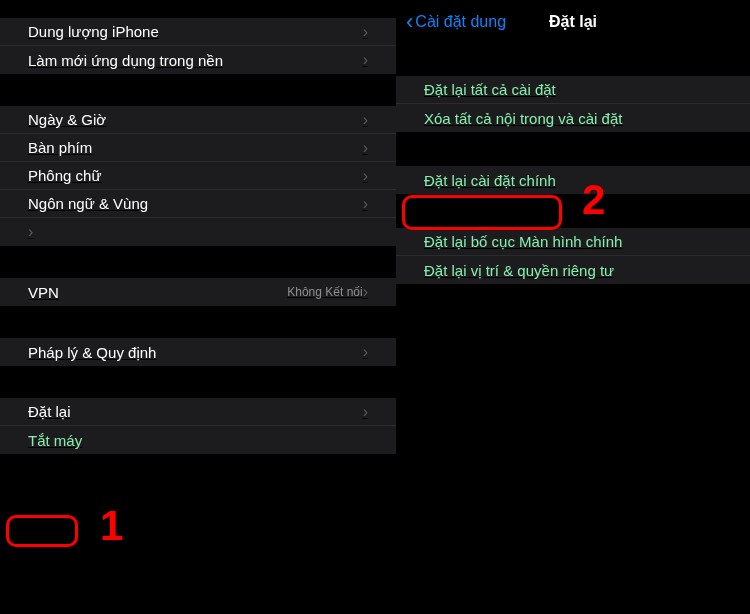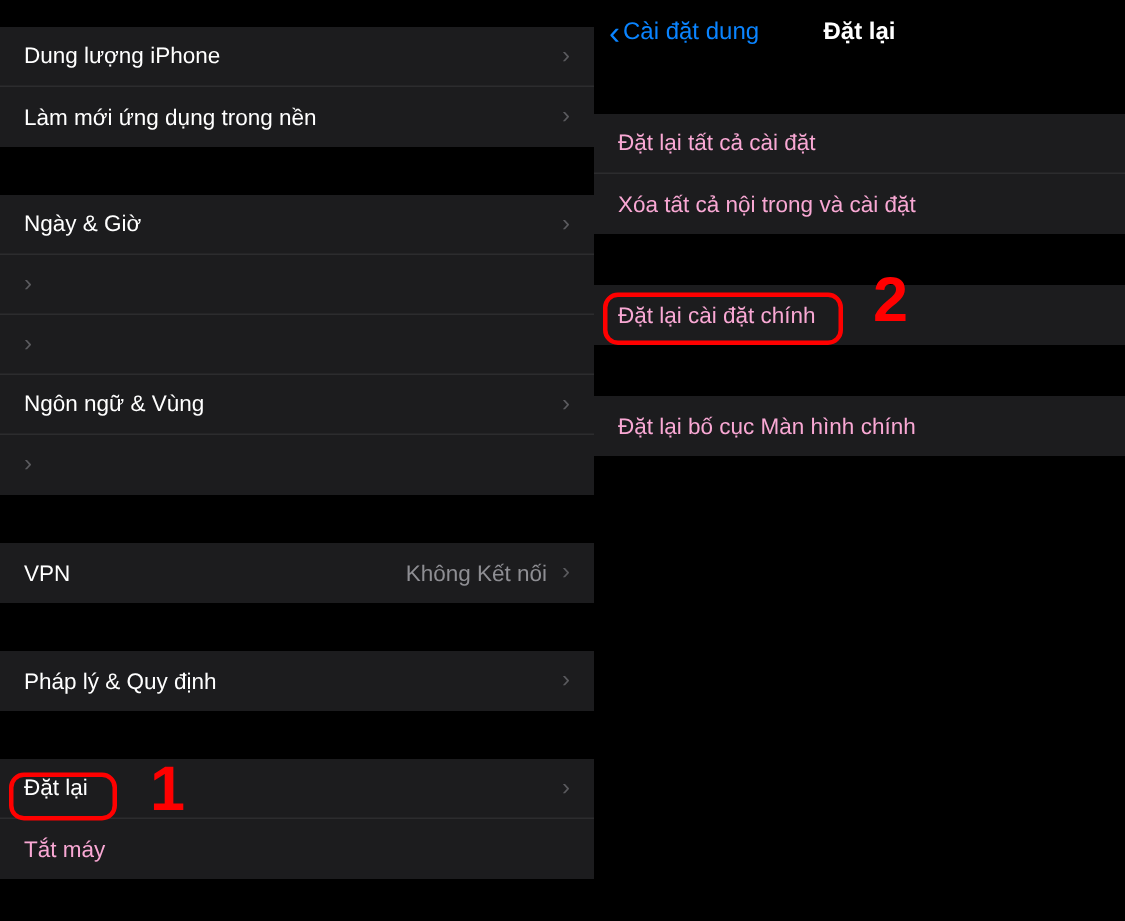--- a/index.html
+++ b/index.html
@@ -58,42 +58,42 @@
       background: #1c1c1e;
       margin-bottom: 32px;
     }
     .panel-right .group {
       margin-bottom: 34px;
     }
     .group.first {
       margin-top: 4px;
     }
     .row {
-      height: 40px;
+      height: 28px;
       display: flex;
       align-items: center;
-      padding: 0 16px;
+      padding: 0 28px;
       position: relative;
       border-bottom: 1px solid #2c2c2e;
+      text-decoration: underline;
     }
     .row:last-child {
       border-bottom: none;
     }
     .row-label {
       color: #ffffff;
       font-size: 15px;
       flex: 1;
     }
     .row-label.blue {
-      color: #f9a8d4;
+      color: #86efac;
     }
     .row-value {
       color: #8e8e93;
-      font-size: 15px;
-      margin-right: 10px;
+      font-size: 12px;
     }
     .chevron {
       color: #5a5a5e;
       font-size: 16px;
       font-weight: 300;
     }
     .highlight-box {
       position: absolute;
       border: 3px solid #ff0000;
       border-radius: 10px;
@@ -127,23 +127,25 @@
       <span class="chevron">›</span>
     </div>
   </div>
 
   <div class="group">
     <div class="row">
       <span class="row-label">Ngày &amp; Giờ</span>
       <span class="chevron">›</span>
     </div>
     <div class="row">
-      <span class="chevron">›</span>
-    </div>
-    <div class="row">
+      <span class="row-label">Bàn phím</span>
+      <span class="chevron">›</span>
+    </div>
+    <div class="row">
+      <span class="row-label">Phông chữ</span>
       <span class="chevron">›</span>
     </div>
     <div class="row">
       <span class="row-label">Ngôn ngữ &amp; Vùng</span>
       <span class="chevron">›</span>
     </div>
     <div class="row">
       <span class="chevron">›</span>
     </div>
   </div>
@@ -195,20 +197,23 @@
   <div class="group">
     <div class="row">
       <span class="row-label blue">Đặt lại cài đặt chính</span>
     </div>
   </div>
 
   <div class="group">
     <div class="row">
       <span class="row-label blue">Đặt lại bố cục Màn hình chính</span>
     </div>
+    <div class="row">
+      <span class="row-label blue">Đặt lại vị trí &amp; quyền riêng tư</span>
+    </div>
   </div>
 </div>
 
 <div class="highlight-box" style="left:6px; top:515px; width:72px; height:32px;"></div>
 <div class="annotation-number" style="left:100px; top:502px;">1</div>
 
 <div class="highlight-box" style="left:402px; top:195px; width:160px; height:35px;"></div>
 <div class="annotation-number" style="left:582px; top:176px;">2</div>
 
 </body></html>

